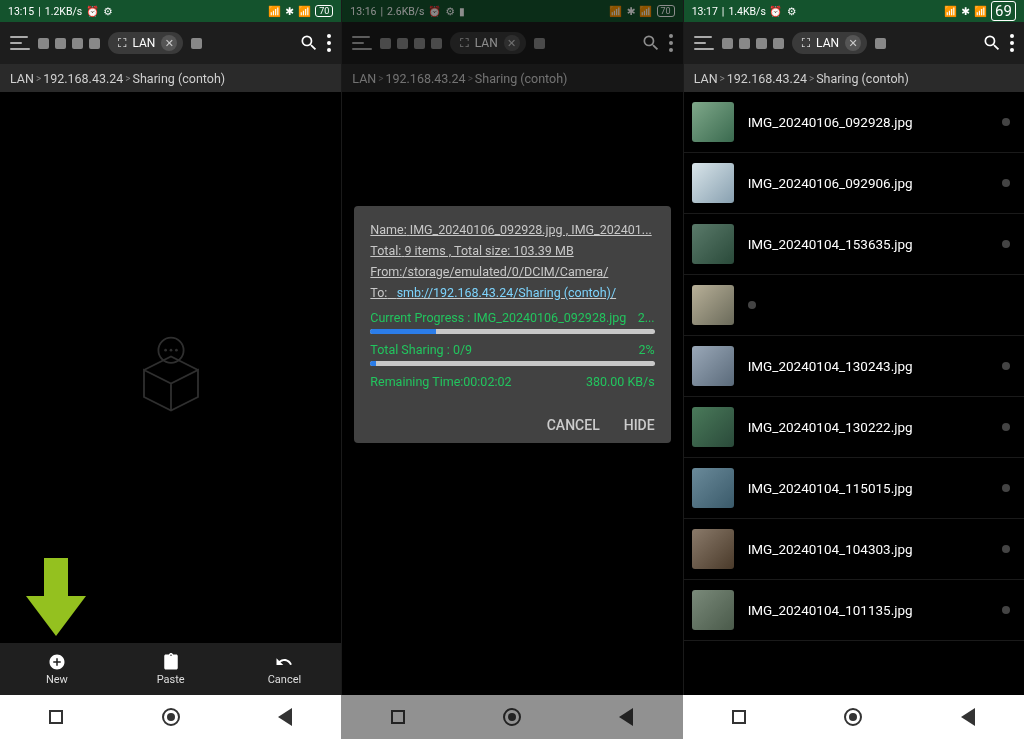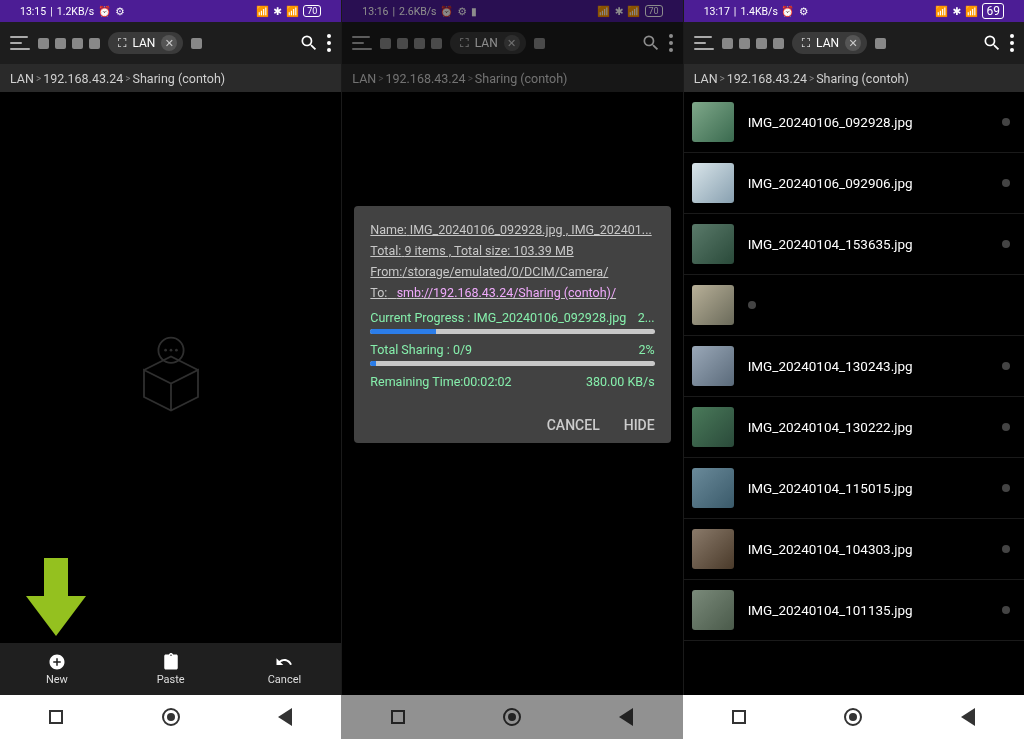--- a/index.html
+++ b/index.html
@@ -11,24 +11,24 @@
       display: flex;
       overflow: hidden;
     }
     .pane { width: 341.33px; height: 695px; position: relative; overflow: hidden; background:#000; }
     .pane + .pane { border-left: 1px solid #1a1a1a; }
     .statusbar {
       height: 22px;
       display: flex;
       justify-content: space-between;
       align-items: center;
-      padding: 0 20px;
+      padding: 0 8px;
       color: #fff;
       font-size: 10.5px;
-      background:#4c1d95;
+      background:#14532d;
     }
     .statusbar .left, .statusbar .right { display: flex; gap: 4px; align-items:center; }
     .icon-group { display:flex; gap:3px; align-items:center; }
     .toolbar {
       height: 42px;
       display: flex;
       align-items: center;
       padding: 0 10px;
       gap: 8px;
       background: #1d1d1d;
@@ -83,24 +83,24 @@
       top: 206px; left: 12px; right:12px;
       background:#424242;
       border-radius:4px;
       padding: 16px 16px 10px;
       color:#d8d8d8;
       box-shadow:0 4px 20px rgba(0,0,0,0.6);
       font-size:13px;
     }
     .dialog h2{color:#fff; font-size:18px; font-weight:500; margin-bottom:28px;}
     .dialog .row{margin-bottom:6px; font-size:12.5px; color:#c8c8c8; overflow:hidden; white-space:nowrap; text-overflow:ellipsis;text-decoration:underline;}
-    .dialog .link{color:#f0abfc;}
+    .dialog .link{color:#7dd3fc;}
     .progress {width:100%; height:5px; background:#c8c8c8; border-radius:3px; margin:4px 0 8px; overflow:hidden;}
     .progress .bar{height:100%; background:#2b7de9;}
-    .prog-label{display:flex;justify-content:space-between; font-size:12.5px; color:#86efac;}
+    .prog-label{display:flex;justify-content:space-between; font-size:12.5px; color:#22c55e;}
     .dialog-buttons{display:flex;justify-content:flex-end; gap:24px; margin-top:28px; color:#ccc; font-weight:500; font-size:14px;}
 
     .file-list { position:absolute; top:92px; left:0; right:0; bottom:0; background:#000; overflow:hidden;}
     .file-row { display:flex; align-items:center; padding:10px 14px 10px 8px; border-bottom:1px solid #1a1a1a; gap:14px;}
     .thumb { width:42px; height:40px; border-radius:3px; background:linear-gradient(135deg,#7fa88a,#3a6a4f); position:relative; flex-shrink:0;}
     .thumb.t2{background:linear-gradient(135deg,#d9e5ea,#88a0b0);}
     .thumb.t3{background:linear-gradient(135deg,#5a7a6a,#2a4a3a);}
     .thumb.t4{background:linear-gradient(135deg,#b8b098,#6a6a5a);}
     .thumb.t5{background:linear-gradient(135deg,#9aa8b8,#5a6a7a);}
     .thumb.t6{background:linear-gradient(135deg,#4a7a5a,#2a4a3a);}
@@ -312,21 +312,21 @@
       <span>13:17</span>
       <span>|</span>
       <span>1.4KB/s</span>
       <span>⏰</span>
       <span>⚙</span>
     </div>
     <div class="right icon-group">
       <span>📶</span>
       <span>✱</span>
       <span>📶</span>
-      <span style="border:1px solid #fff;border-radius:3px;padding:0 3px;font-size:12px;display:flex;align-items:center;">
+      <span style="border:1px solid #fff;border-radius:3px;padding:0 3px;font-size:15px;display:flex;align-items:center;">
           <span>69</span>
         </span>
     </div>
   </div>
   <div class="toolbar">
     <div class="hamburger">
         <div></div>
         <div></div>
         <div></div>
       </div>

